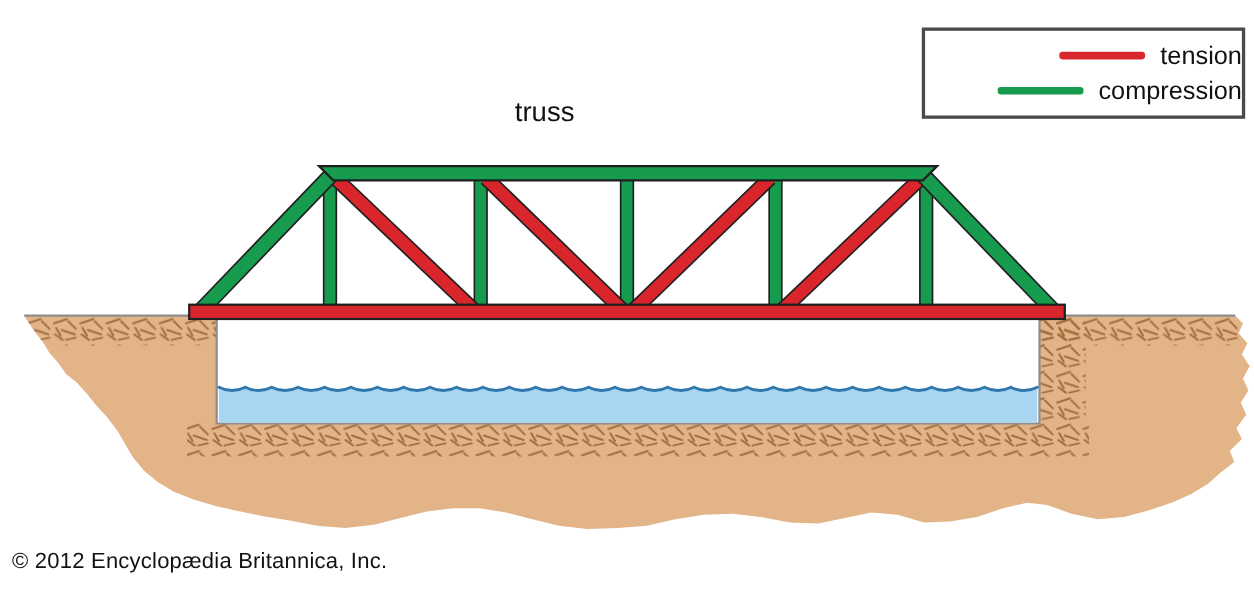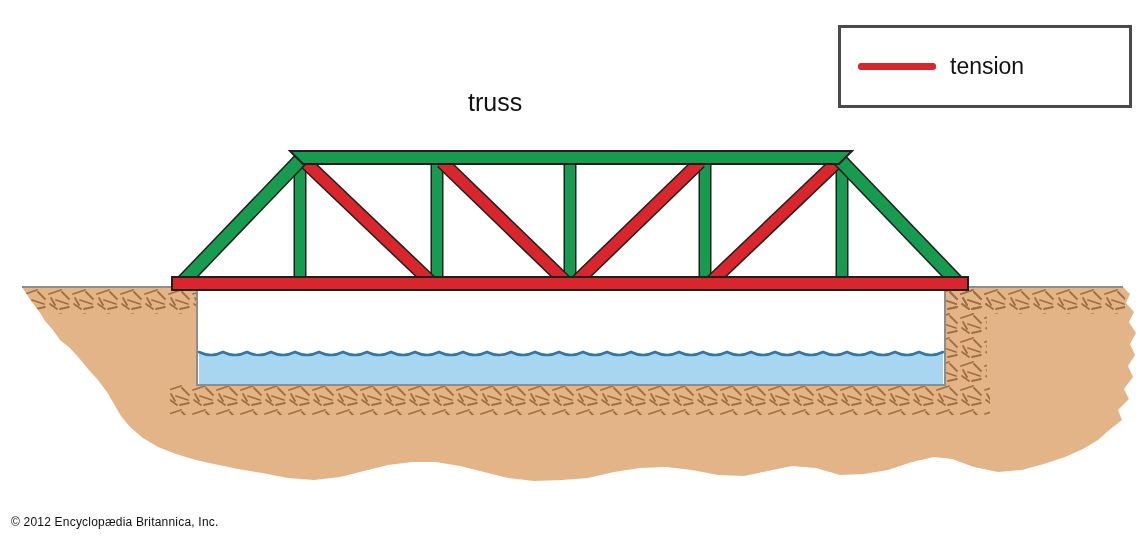--- a/index.html
+++ b/index.html
@@ -23,25 +23,25 @@
   .diagram-title{
     position:absolute;left:468px;top:88px;width:200px;text-align:left;
     font-size:25px;color:var(--text,#111);
   }
   .legend{
     position:absolute;left:838px;top:25px;width:271px;height:77px;
     background:#fff;border:3px solid var(--legend-border,#4a4a4a);
     display:flex;flex-direction:column;justify-content:center;gap:9px;padding-left:17px;
     box-sizing:content-box;
   }
-  .legend-row{display:flex;align-items:center;gap:14px;}
+  .legend-row{display:flex;align-items:center;gap:14px;justify-content:flex-end;}
   .legend-swatch{width:78px;height:7px;border-radius:3px;flex:0 0 auto;}
   .legend-label{font-size:23px;line-height:1;color:var(--text,#111);}
   .copyright{
-    position:absolute;left:11px;top:515px;font-size:12px;letter-spacing:.2px;
+    position:absolute;left:11px;top:499px;font-size:20px;letter-spacing:.2px;
     color:var(--text,#111);
   }
 </style>
 </head>
 <body>
 
 <div class="stage">
 
   <svg width="1140" height="550" viewBox="0 0 1140 550" aria-hidden="true">
     <defs>
@@ -136,17 +136,21 @@
     <rect class="chord-tens" x="172" y="277" width="796" height="13"></rect>
   </svg>
 
   <div class="diagram-title">truss</div>
 
   <div class="legend">
     <div class="legend-row">
       <span class="legend-swatch" style="background: rgb(216, 38, 44);"></span>
       <span class="legend-label">tension</span>
     </div>
+    <div class="legend-row">
+      <span class="legend-swatch" style="background: rgb(23, 155, 78);"></span>
+      <span class="legend-label">compression</span>
+    </div>
   </div>
 
   <div class="copyright">© 2012 Encyclopædia Britannica, Inc.</div>
 
 </div>
 
 </body></html>

